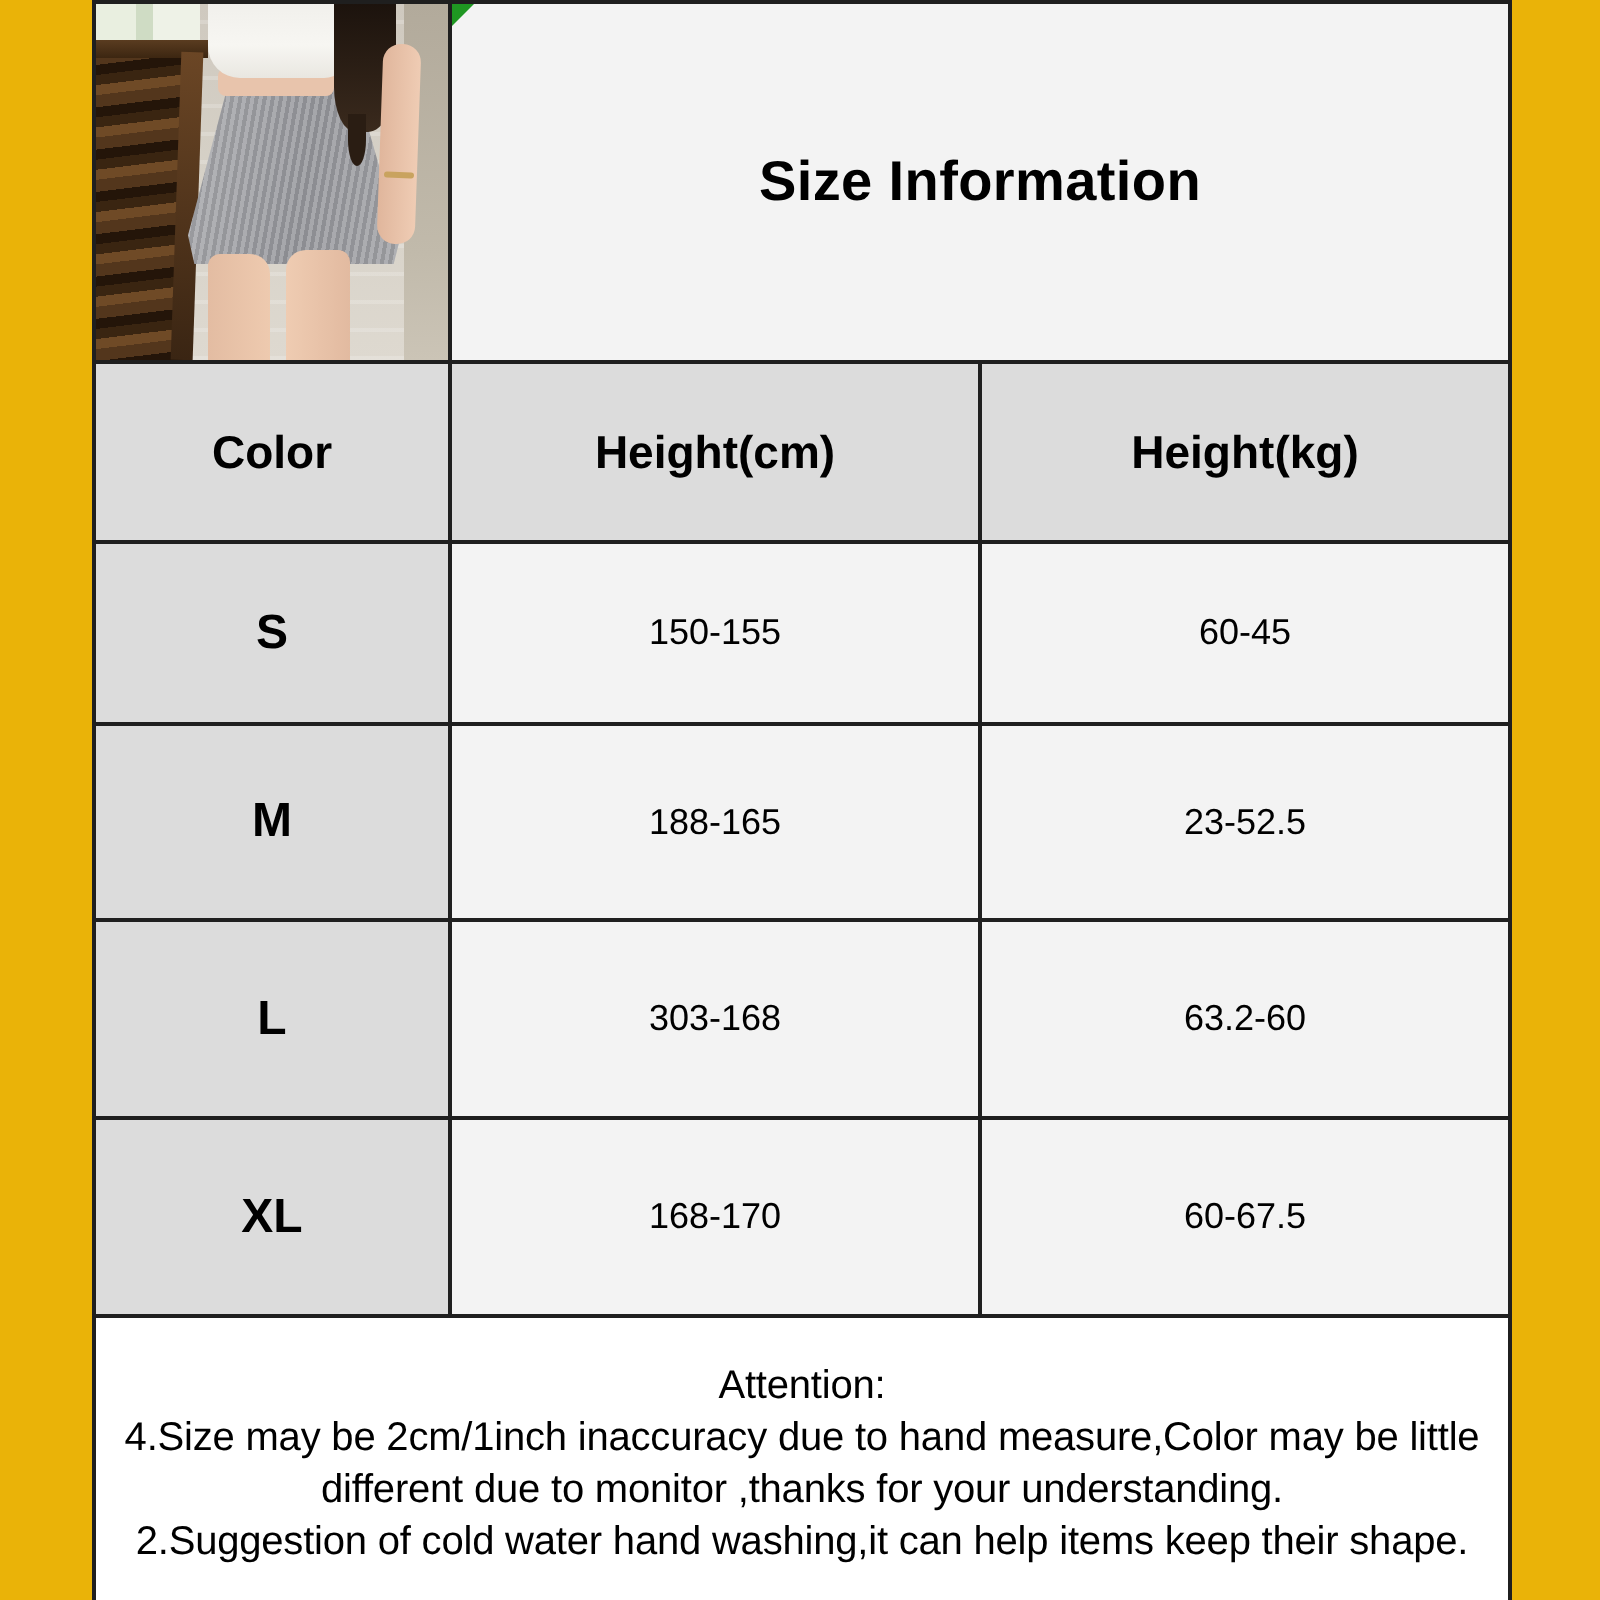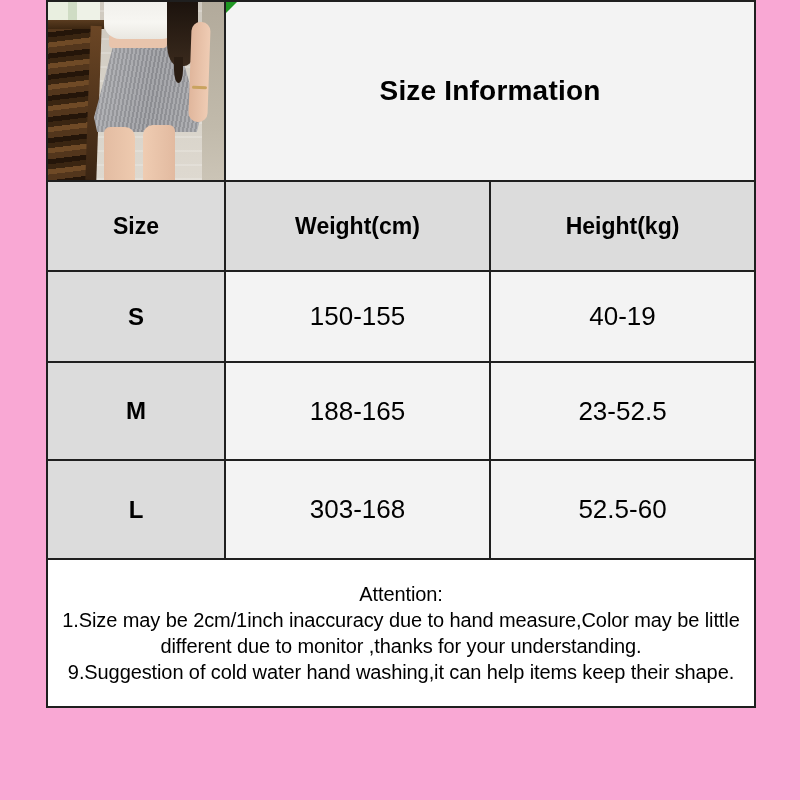--- a/index.html
+++ b/index.html
@@ -1,21 +1,21 @@
 <!DOCTYPE html>
 <html><head>
 <meta charset="utf-8">
 <style>
   html,body{margin:0;padding:0;}
   body{
     width:800px;height:800px;background:#ffffff;
     font-family:"Liberation Sans", sans-serif;color:#000;
     position:relative;overflow:hidden;
   }
-  .canvas{position:absolute;inset:0;width:800px;height:800px;background:#f9a8d4;}
+  .canvas{position:absolute;inset:0;width:800px;height:800px;background:#eab308;}
   .sheet{position:absolute;left:46px;top:0;width:708px;}
 
   table.size-table{
     border-collapse:collapse;table-layout:fixed;width:708px;
   }
   table.size-table td{
     border:2px solid #1f1f1f;
     text-align:center;vertical-align:middle;
     padding:0;overflow:hidden;
   }
@@ -69,21 +69,21 @@
   }
   .corner-marker{
     position:absolute;left:0;top:0;width:11px;height:11px;
     background:#1f9722;clip-path:polygon(0 0,100% 0,0 100%);
   }
 
   
   tr.col-header-row td{background:#dcdcdc;font-weight:bold;font-size:23px;height:88px;}
   td.size-name-header{font-size:36px;}
   td.size-letter{background:#dcdcdc;font-weight:bold;font-size:24px;}
-  td.data-cell{background:#f3f3f3;font-size:26px;}
+  td.data-cell{background:#f3f3f3;font-size:18px;}
   tr.row-s td{height:89px;}
   tr.row-m td{height:96px;}
   tr.row-l td{height:97px;}
   tr.row-xl td{height:97px;}
 
   
   td.attention-cell{
     background:#ffffff;height:146px;
     text-align:left;vertical-align:top;
     padding:5px 8px 0 8px;
@@ -123,44 +123,49 @@
             <div class="leg-right"></div>
           </div>
         </td>
         <td class="title-cell" colspan="2">
           <span class="corner-marker"></span>
           <span>Size Information</span>
         </td>
       </tr>
 
       <tr class="col-header-row">
-        <td class="size-name-header">Size</td>
-        <td>Weight(cm)</td>
+        <td class="size-name-header">Color</td>
+        <td>Height(cm)</td>
         <td>Height(kg)</td>
       </tr>
 
       <tr class="row-s">
         <td class="size-letter">S</td>
         <td class="data-cell">150-155</td>
-        <td class="data-cell">40-19</td>
+        <td class="data-cell">60-45</td>
       </tr>
       <tr class="row-m">
         <td class="size-letter">M</td>
         <td class="data-cell">188-165</td>
         <td class="data-cell">23-52.5</td>
       </tr>
       <tr class="row-l">
         <td class="size-letter">L</td>
         <td class="data-cell">303-168</td>
-        <td class="data-cell">52.5-60</td>
+        <td class="data-cell">63.2-60</td>
+      </tr>
+      <tr class="row-xl">
+        <td class="size-letter">XL</td>
+        <td class="data-cell">168-170</td>
+        <td class="data-cell">60-67.5</td>
       </tr>
 
       <tr>
         <td class="attention-cell" colspan="3">
           <div>Attention:</div>
-          <div>1.Size may be 2cm/1inch inaccuracy due to hand measure,Color may be little different due to monitor ,thanks for your understanding.</div>
-          <div>9.Suggestion of cold water hand washing,it can help items keep their shape.</div>
+          <div>4.Size may be 2cm/1inch inaccuracy due to hand measure,Color may be little different due to monitor ,thanks for your understanding.</div>
+          <div>2.Suggestion of cold water hand washing,it can help items keep their shape.</div>
         </td>
       </tr>
     </tbody>
       </table>
   </div>
 </div>
 
 </body></html>

